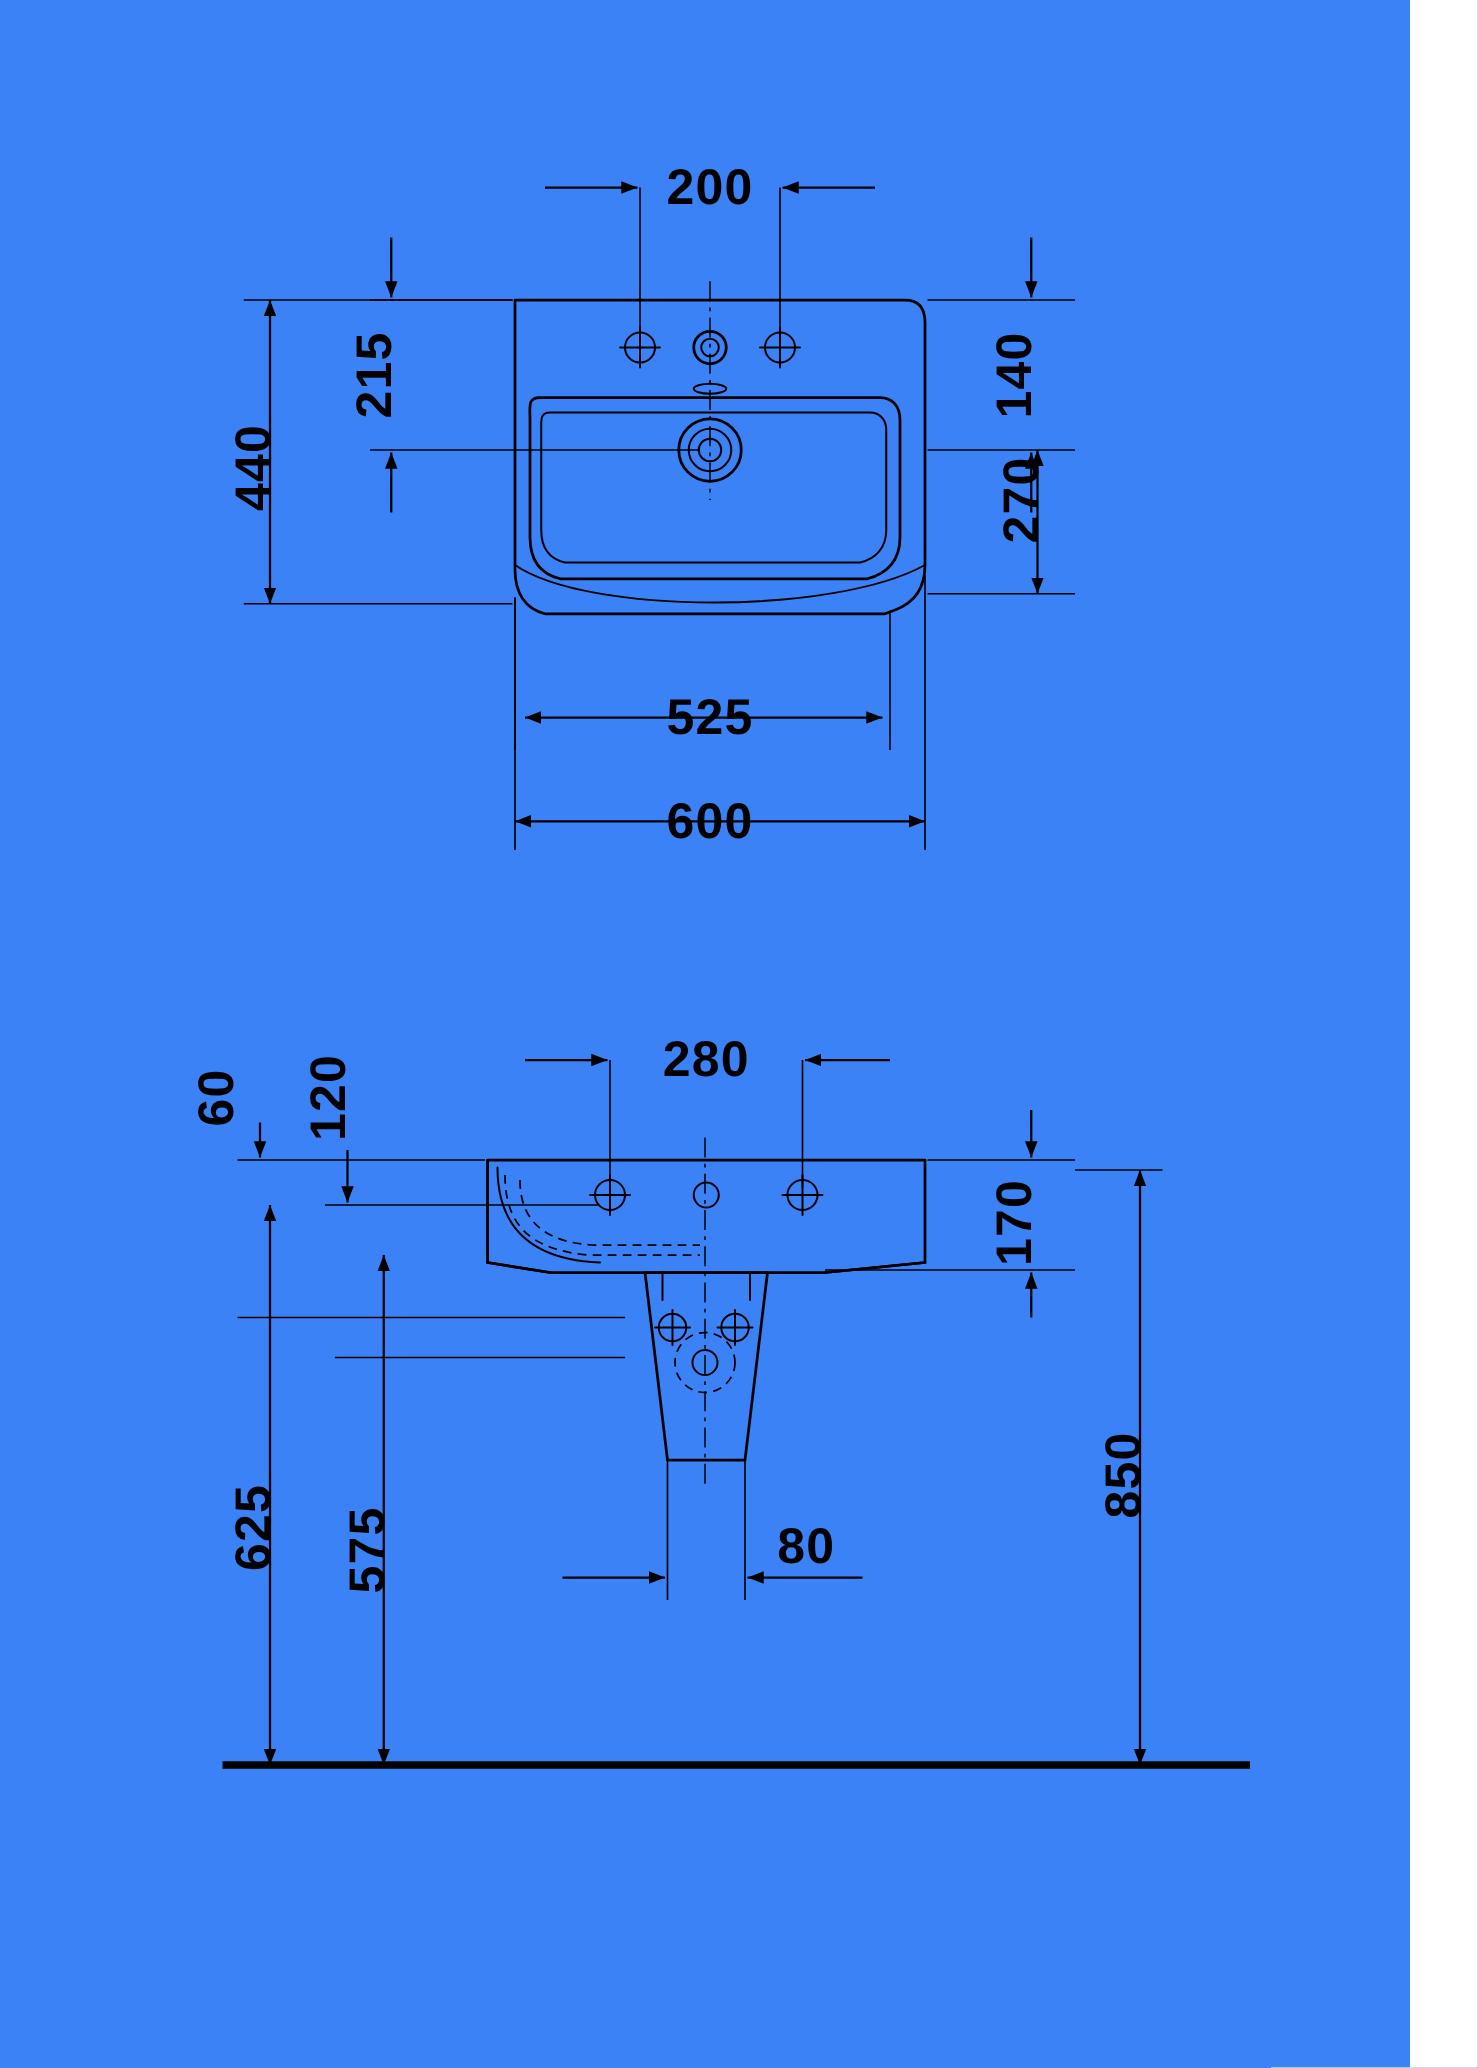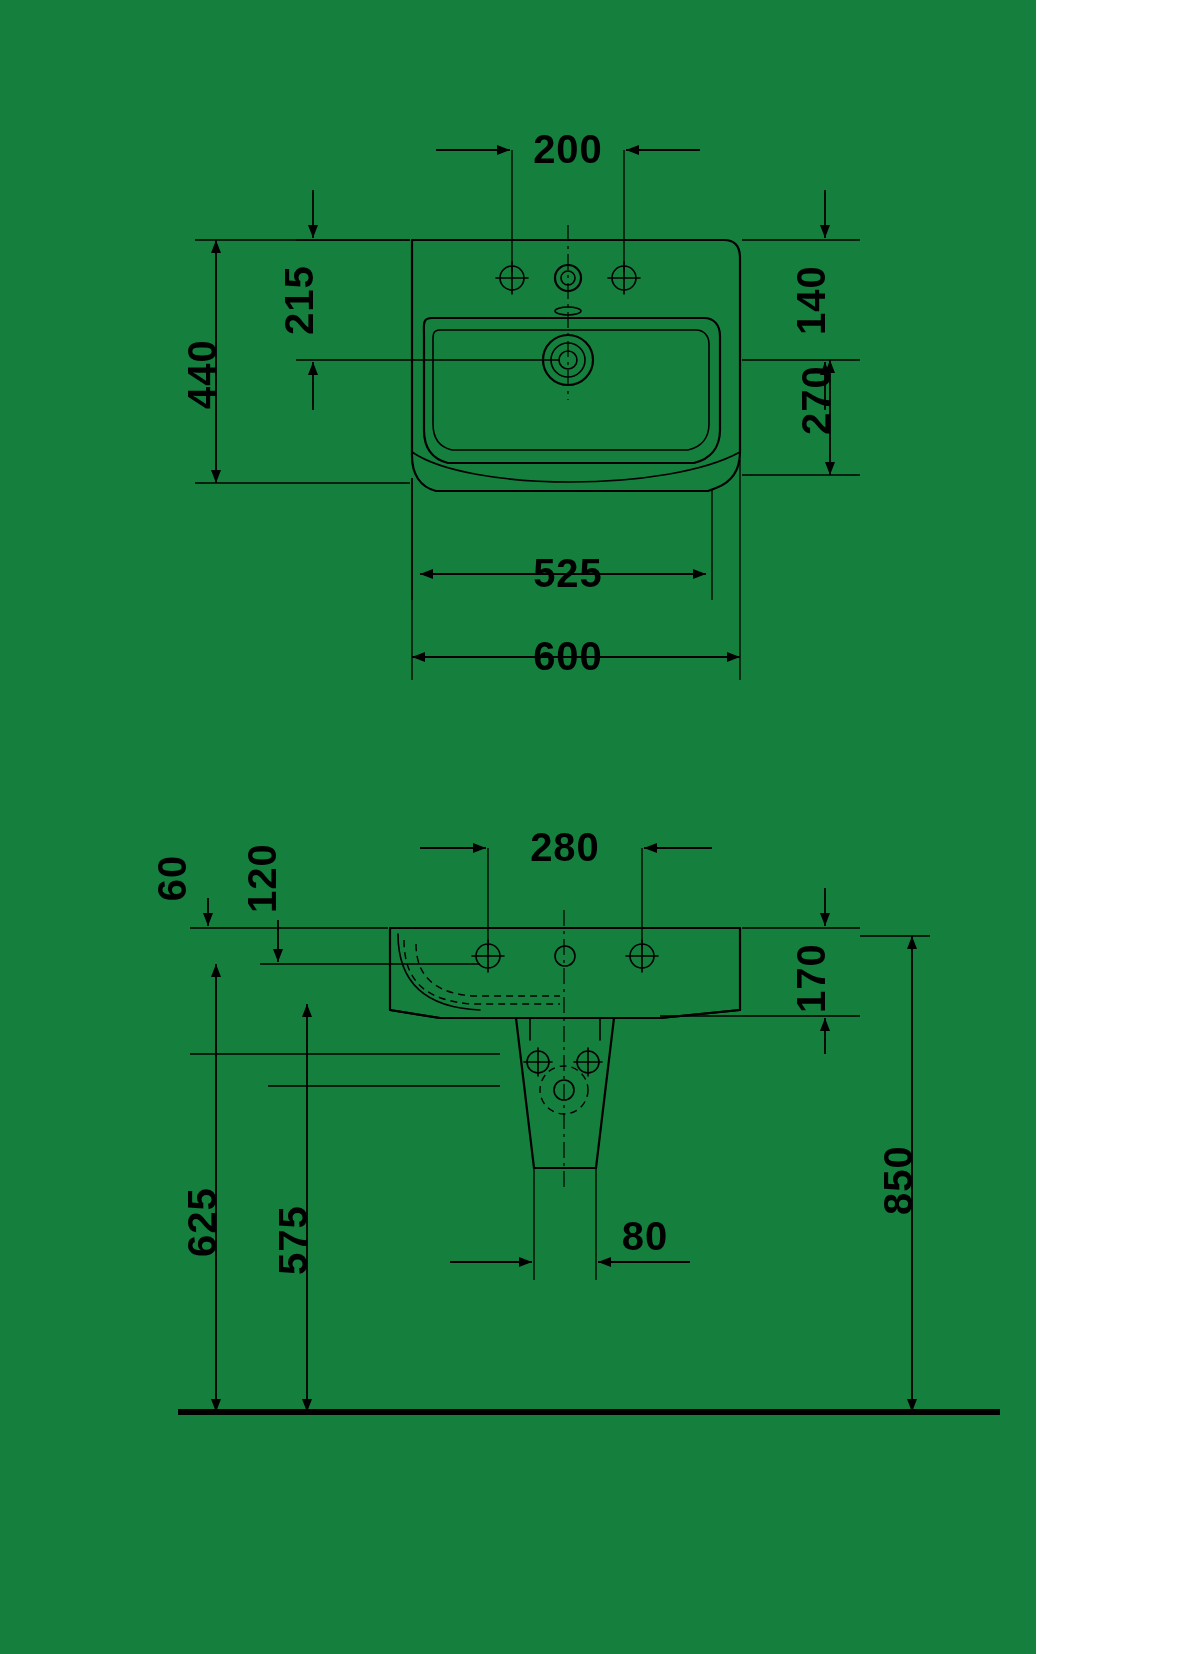--- a/index.html
+++ b/index.html
@@ -5,23 +5,23 @@
   html, body {
     margin: 0;
     padding: 0;
     background: #ffffff;
   }
   body {
     font-family: "Liberation Sans", sans-serif;
   }
   #sheet {
     position: relative;
-    width: 1036px;
+    width: 1128px;
     height: 1654px;
-    background: #15803d;
+    background: #3b82f6;
     overflow: hidden;
   }
   svg#drawing {
     position: absolute;
     left: 0;
     top: 0;
     width: 1182px;
     height: 1654px;
   }
   .dim-text {

